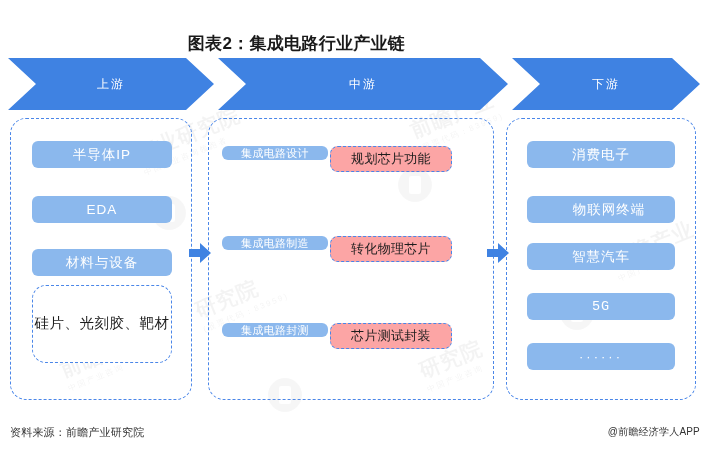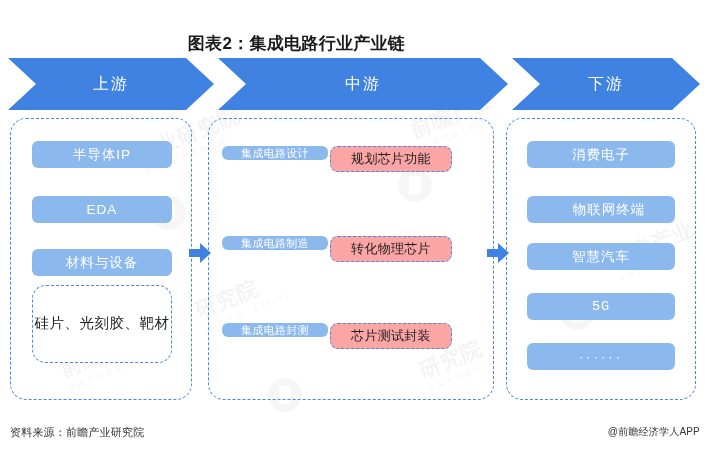--- a/index.html
+++ b/index.html
@@ -54,21 +54,21 @@
     margin-top:20px;
   }
 
   
   #banner{position:absolute;left:8px;top:58px;width:692px;height:52px;}
   .chev{
     position:absolute;top:0;height:52px;
     background:#3f82e2;
     display:flex;align-items:center;justify-content:center;
     color:#ffffff;
-    font-size:16px;
+    font-size:12px;
     font-weight:400;
     letter-spacing:2px;
   }
   .chev span{position:relative;z-index:2;}
   .chev-1{left:0;width:206px;
     clip-path:polygon(0 0, 178px 0, 206px 26px, 178px 52px, 0 52px, 28px 26px);}
   .chev-2{left:210px;width:290px;
     clip-path:polygon(0 0, 262px 0, 290px 26px, 262px 52px, 0 52px, 28px 26px);}
   .chev-3{left:504px;width:188px;
     clip-path:polygon(0 0, 160px 0, 188px 26px, 160px 52px, 0 52px, 28px 26px);}

